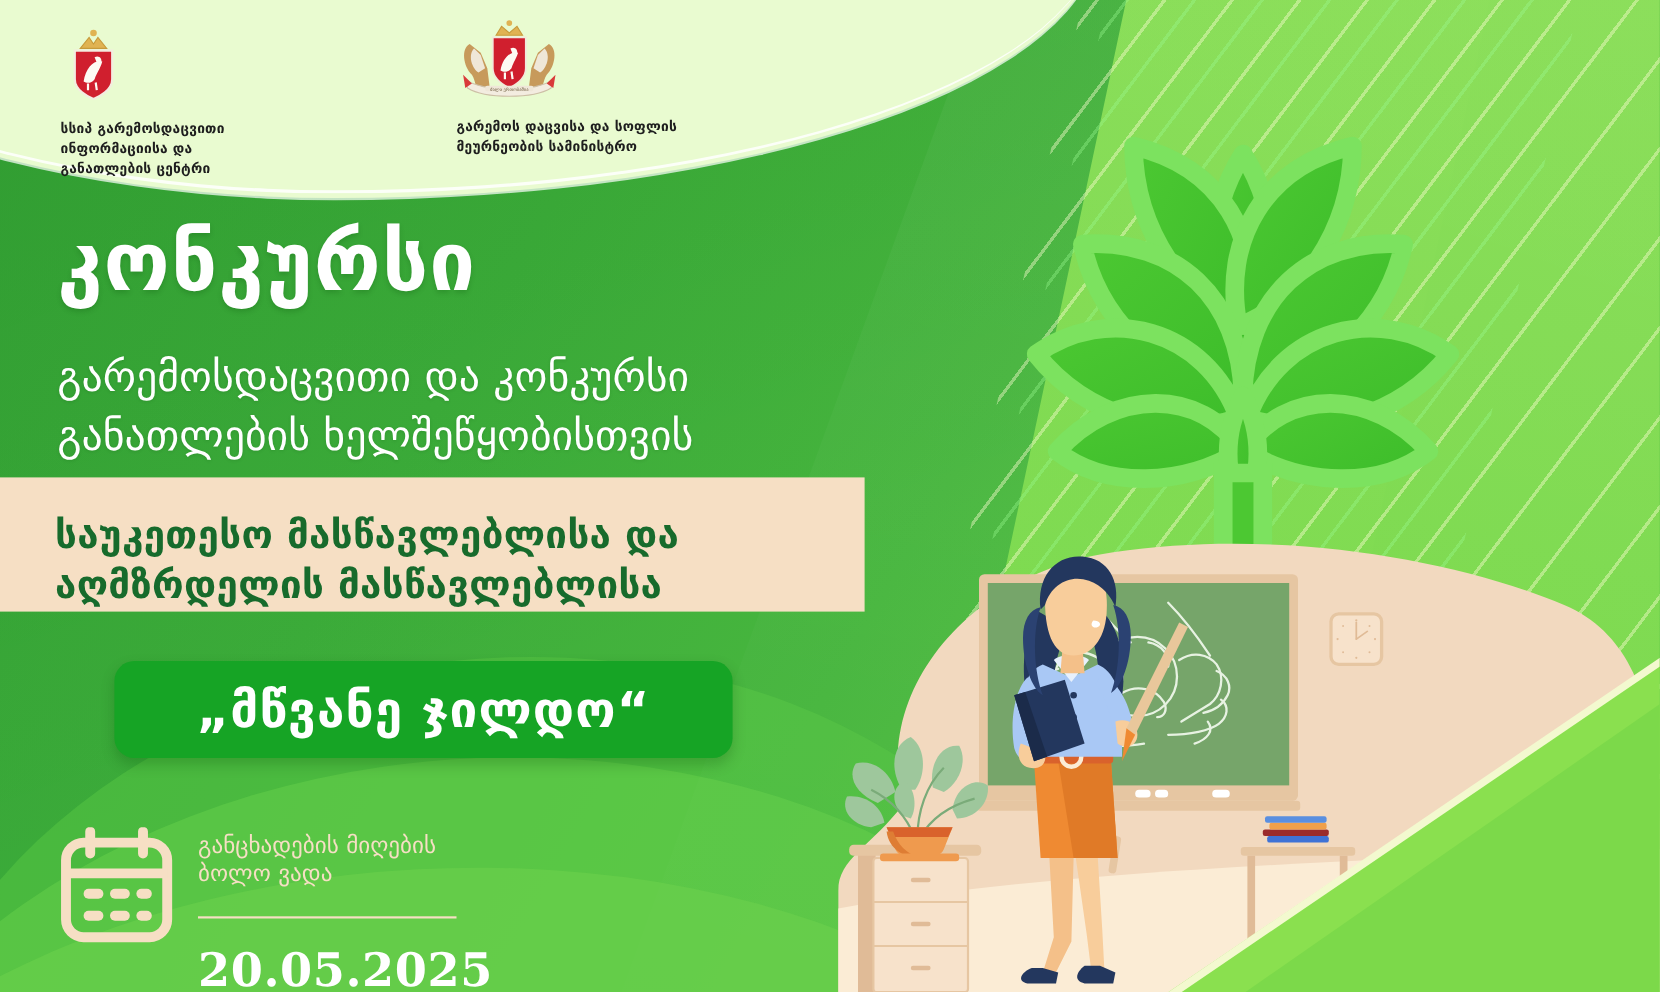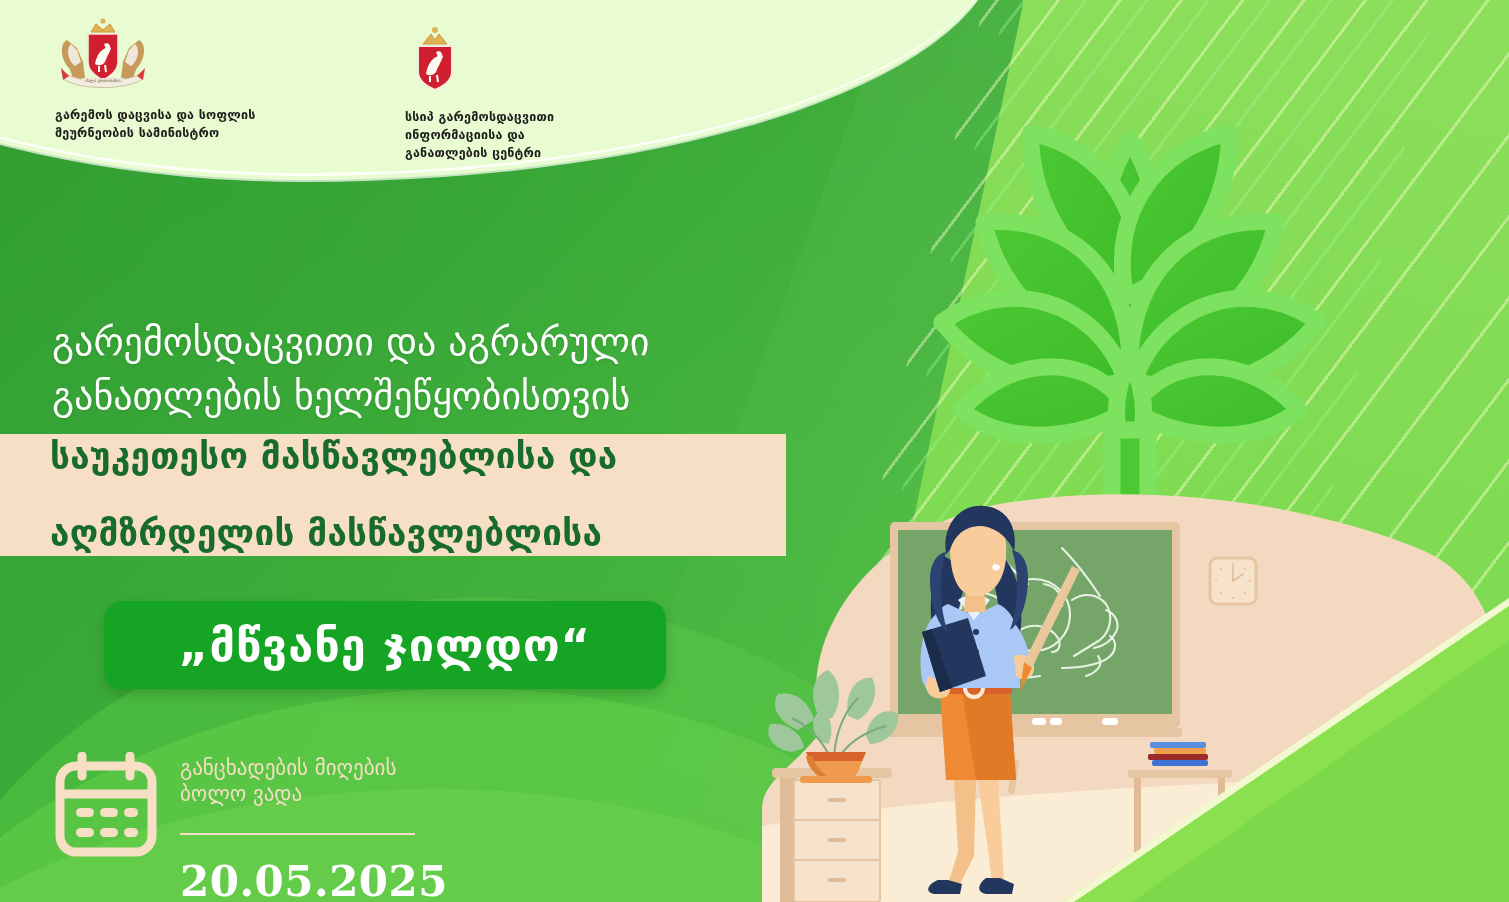--- a/index.html
+++ b/index.html
@@ -79,21 +79,21 @@
     font-family:"DejaVu Sans","Liberation Sans",sans-serif;white-space:pre-line;
   }
   .l2 .logo-cap{font-size:12.5px;}
   
   .kw{position:absolute;left:52px;top:202px;color:#ffffff;font-size:74px;font-weight:700;letter-spacing:1px;
       line-height:1;text-shadow:0 2px 5px rgba(0,60,0,.18);}
   .subtitle{position:absolute;left:52px;top:316px;color:#ffffff;font-size:38px;line-height:1.42;
       font-weight:400;max-width:760px;text-shadow:0 1px 3px rgba(0,60,0,.14);}
   .cream-banner{
     position:absolute;left:0px;top:434px;width:786px;height:122px;background:#f6dfc4;
-    display:flex;flex-direction:column;justify-content:space-between;padding-left:50px;
+    display:flex;flex-direction:column;justify-content:flex-end;padding-left:50px;
   }
   .cream-line{color:#176b2c;font-size:35px;font-weight:700;line-height:1.3;letter-spacing:.3px;}
   .badge{
     position:absolute;left:104px;top:601px;width:562px;height:88px;background:#16a425;
     border-radius:18px;display:flex;align-items:center;justify-content:center;
     box-shadow:0 6px 12px rgba(0,70,0,.22);
   }
   .badge-text{color:#ffffff;font-size:45px;font-weight:700;letter-spacing:1px;white-space:nowrap;}
   
   .deadline{position:absolute;left:54px;top:752px;display:flex;align-items:flex-start;gap:22px;}
@@ -143,68 +143,69 @@
       <path d="M250 360 C232 392 232 434 250 462 C268 434 268 392 250 360 Z"></path>
     </g>
     <path d="M232 430 L232 560 L268 560 L268 430 Z" fill="#4cc832" stroke="#7ce25f" stroke-width="17"></path>
   </svg>
 
   <div class="header-band"></div>
   <div class="header-band-edge"></div>
 
   <div class="logos">
 
-    <div class="logo-block l1">
-      <div class="crest-wrap">
-        <svg width="96" height="74" viewBox="0 0 96 74">
-
-          <path d="M12 22 C4 26 6 42 14 50 C18 56 16 62 22 64 L30 60 L28 44 L22 30 Z" fill="#c79a5b"></path>
-          <path d="M84 22 C92 26 90 42 82 50 C78 56 80 62 74 64 L66 60 L68 44 L74 30 Z" fill="#c79a5b"></path>
-          <path d="M16 26 C10 32 14 44 20 48 L26 44 L22 32 Z" fill="#efe7d8"></path>
-          <path d="M80 26 C86 32 82 44 76 48 L70 44 L74 32 Z" fill="#efe7d8"></path>
-
-          <path d="M8 54 C22 66 74 66 88 54 L86 62 C70 72 26 72 10 62 Z" fill="#f3ece0" stroke="#cdbfa6" stroke-width="1"></path>
-          <path d="M6 50 L14 58 L8 62 Z" fill="#d93a3a"></path>
-          <path d="M90 50 L82 58 L88 62 Z" fill="#d93a3a"></path>
-
-          <path d="M33 16 L63 16 L63 44 C63 54 52 60 48 62 C44 60 33 54 33 44 Z" fill="#d01f2e" stroke="#f1e9da" stroke-width="1.6"></path>
-
-          <path d="M40 46 C42 34 50 28 56 30 C54 36 52 38 50 44 C47 48 43 48 40 46 Z" fill="#fdfaf3"></path>
-          <path d="M49 26 C53 24 56 27 55 31 L51 31 Z" fill="#fdfaf3"></path>
-          <path d="M44 48 L44 54 M50 47 L51 54" stroke="#fdfaf3" stroke-width="2"></path>
-
-          <path d="M36 14 L41 6 L48 12 L55 6 L60 14 Z" fill="#e0b352" stroke="#c79a3a" stroke-width="1"></path>
-          <circle cx="48" cy="3" r="2.6" fill="#e0b352"></circle>
-
-          <rect x="26" y="60" width="44" height="5" rx="2" fill="#efe7d8"></rect>
-          <text x="48" y="64.4" font-size="4.2" text-anchor="middle" fill="#6b5a3c" font-family="DejaVu Sans, sans-serif">ძალა ერთობაშია</text>
-        </svg>
-      </div>
-      <div class="logo-cap">გარემოს დაცვისა და სოფლის
-მეურნეობის სამინისტრო</div>
-    </div>
-
     <div class="logo-block l2">
       <div class="crest-wrap">
         <svg width="60" height="72" viewBox="0 0 60 72">
           <path d="M18 22 L26 12 L30 18 L34 12 L42 22 Z" fill="#e0b352" stroke="#c79a3a" stroke-width="1"></path>
           <circle cx="30" cy="8" r="3" fill="#e0b352"></circle>
           <path d="M13 24 L47 24 L47 50 C47 60 35 66 30 68 C25 66 13 60 13 50 Z" fill="#d01f2e" stroke="#f3ece0" stroke-width="2"></path>
           <path d="M21 52 C23 39 31 32 38 34 C36 41 33 44 31 50 C28 54 24 54 21 52 Z" fill="#fdfaf3"></path>
           <path d="M31 30 C35 28 38 31 37 35 L33 35 Z" fill="#fdfaf3"></path>
           <path d="M25 54 L25 60 M32 53 L33 60" stroke="#fdfaf3" stroke-width="2"></path>
         </svg>
       </div>
       <div class="logo-cap">სსიპ გარემოსდაცვითი
 ინფორმაციისა და
 განათლების ცენტრი</div>
     </div>
-  </div>
-
-  <div class="subtitle" style="white-space:pre-line;">გარემოსდაცვითი და აგრარული
+
+    <div class="logo-block l1">
+      <div class="crest-wrap">
+        <svg width="96" height="74" viewBox="0 0 96 74">
+
+          <path d="M12 22 C4 26 6 42 14 50 C18 56 16 62 22 64 L30 60 L28 44 L22 30 Z" fill="#c79a5b"></path>
+          <path d="M84 22 C92 26 90 42 82 50 C78 56 80 62 74 64 L66 60 L68 44 L74 30 Z" fill="#c79a5b"></path>
+          <path d="M16 26 C10 32 14 44 20 48 L26 44 L22 32 Z" fill="#efe7d8"></path>
+          <path d="M80 26 C86 32 82 44 76 48 L70 44 L74 32 Z" fill="#efe7d8"></path>
+
+          <path d="M8 54 C22 66 74 66 88 54 L86 62 C70 72 26 72 10 62 Z" fill="#f3ece0" stroke="#cdbfa6" stroke-width="1"></path>
+          <path d="M6 50 L14 58 L8 62 Z" fill="#d93a3a"></path>
+          <path d="M90 50 L82 58 L88 62 Z" fill="#d93a3a"></path>
+
+          <path d="M33 16 L63 16 L63 44 C63 54 52 60 48 62 C44 60 33 54 33 44 Z" fill="#d01f2e" stroke="#f1e9da" stroke-width="1.6"></path>
+
+          <path d="M40 46 C42 34 50 28 56 30 C54 36 52 38 50 44 C47 48 43 48 40 46 Z" fill="#fdfaf3"></path>
+          <path d="M49 26 C53 24 56 27 55 31 L51 31 Z" fill="#fdfaf3"></path>
+          <path d="M44 48 L44 54 M50 47 L51 54" stroke="#fdfaf3" stroke-width="2"></path>
+
+          <path d="M36 14 L41 6 L48 12 L55 6 L60 14 Z" fill="#e0b352" stroke="#c79a3a" stroke-width="1"></path>
+          <circle cx="48" cy="3" r="2.6" fill="#e0b352"></circle>
+
+          <rect x="26" y="60" width="44" height="5" rx="2" fill="#efe7d8"></rect>
+          <text x="48" y="64.4" font-size="4.2" text-anchor="middle" fill="#6b5a3c" font-family="DejaVu Sans, sans-serif">ძალა ერთობაშია</text>
+        </svg>
+      </div>
+      <div class="logo-cap">გარემოს დაცვისა და სოფლის
+მეურნეობის სამინისტრო</div>
+    </div>
+  </div>
+
+  <div class="kw">კონკურსი</div>
+  <div class="subtitle" style="white-space:pre-line;">გარემოსდაცვითი და კონკურსი
 განათლების ხელშეწყობისთვის</div>
 
   <div class="cream-banner">
     <div class="cream-line">საუკეთესო მასწავლებლისა და</div>
     <div class="cream-line">აღმზრდელის მასწავლებლისა</div>
   </div>
 
   <div class="badge">
     <span class="badge-text">„მწვანე ჯილდო“</span>
   </div>

